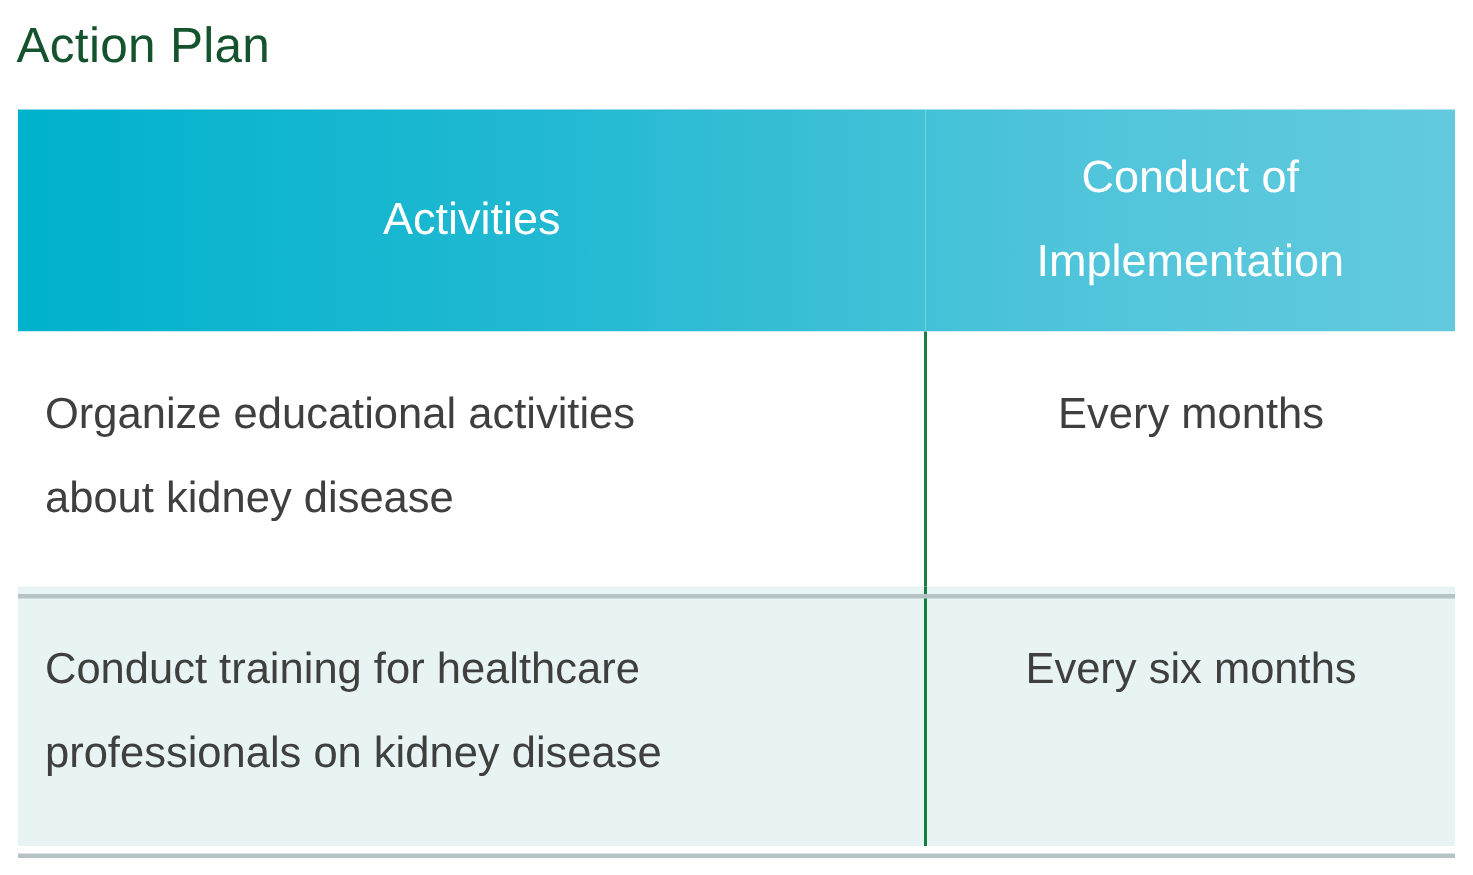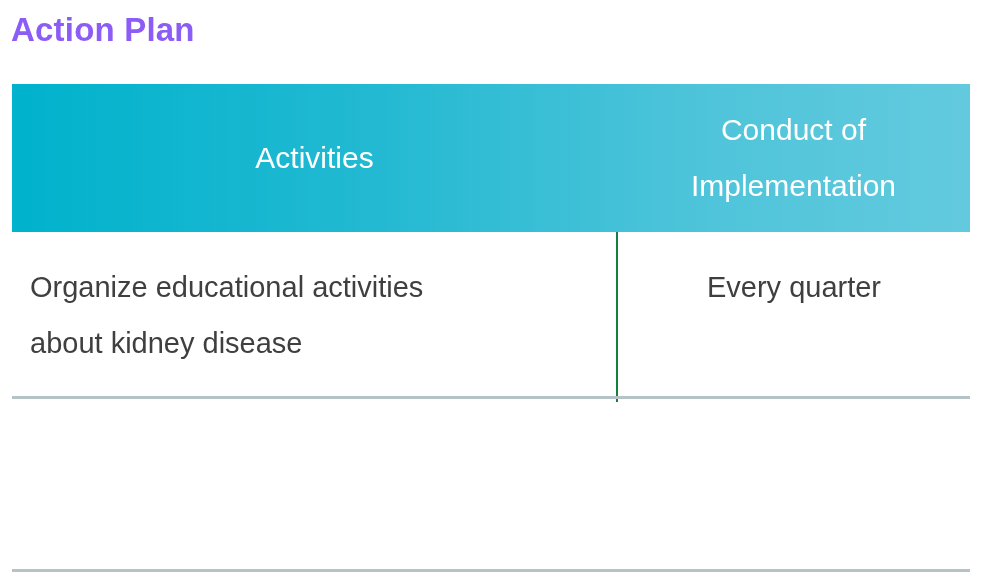--- a/index.html
+++ b/index.html
@@ -21,31 +21,31 @@
     background: #ffffff;
   }
 
   
   .page-title {
     position: absolute;
     left: 11px;
     top: 8px;
     font-size: 33px;
     line-height: 44px;
-    color: #8b5cf6;
+    color: #14532d;
     letter-spacing: 0.2px;
-    font-weight: 700;
+    font-weight: 400;
     white-space: nowrap;
   }
 
   
   .table-wrap {
     position: absolute;
     left: 12px;
-    top: 84px;
+    top: 73px;
     width: 958px;
   }
 
   table.action-table {
     border-collapse: collapse;
     table-layout: fixed;
     width: 958px;
   }
 
   col.col-activities { width: 605px; }
@@ -152,23 +152,30 @@
           </th>
         </tr>
       </thead>
 
       <tbody>
         <tr class="row-odd">
           <td class="cell-activities">
             <span class="cell-text">Organize educational activities</span>
             <span class="cell-text">about kidney disease</span>
           </td>
-          <td class="cell-duration">Every quarter</td>
+          <td class="cell-duration">Every months</td>
         </tr>
 
+        <tr class="row-even">
+          <td class="cell-activities">
+            <span class="cell-text">Conduct training for healthcare</span>
+            <span class="cell-text">professionals on kidney disease</span>
+          </td>
+          <td class="cell-duration">Every six months</td>
+        </tr>
       </tbody>
     </table>
   </div>
 
   <div class="hrule rule-mid"></div>
   <div class="hrule rule-bottom"></div>
 
 </div>
 
 </body></html>

